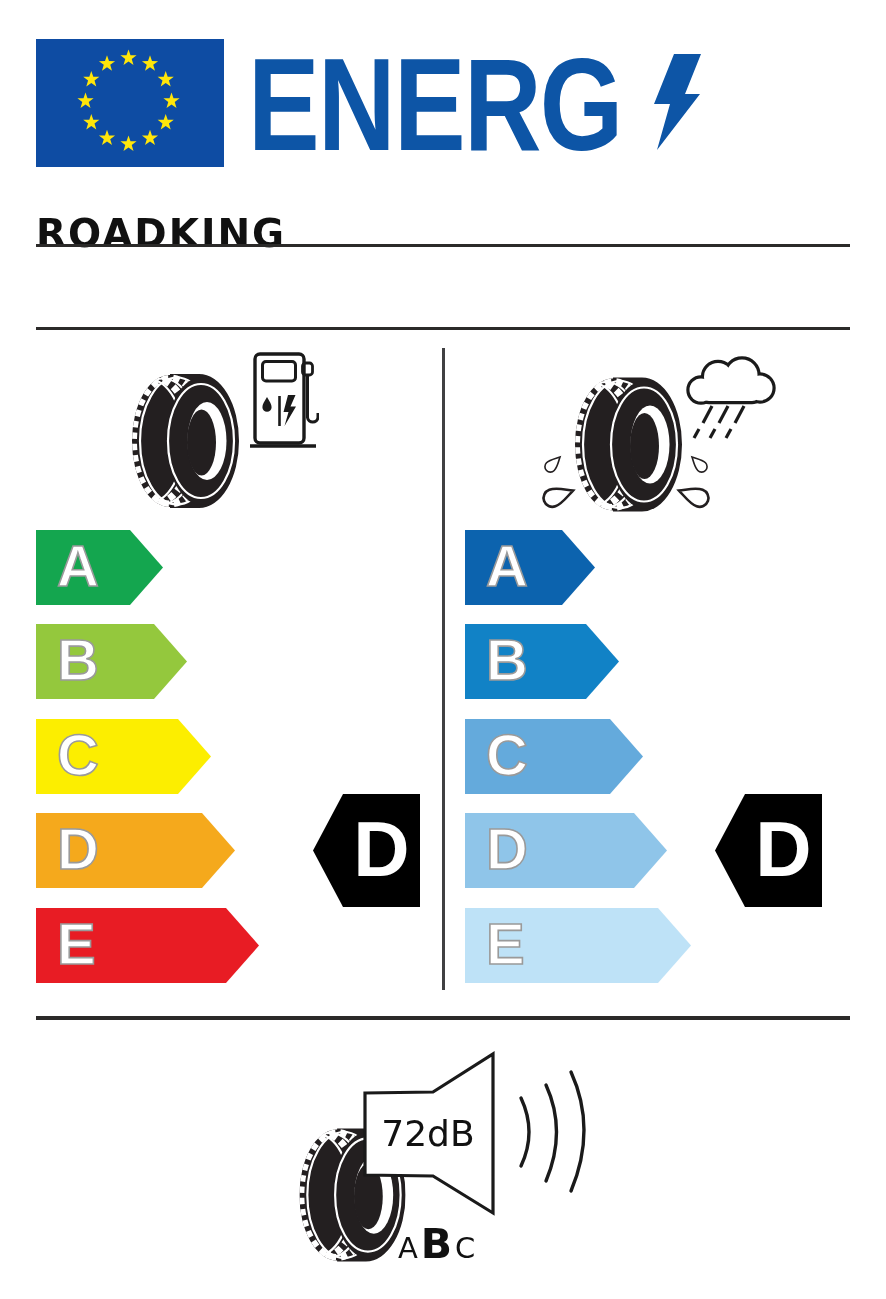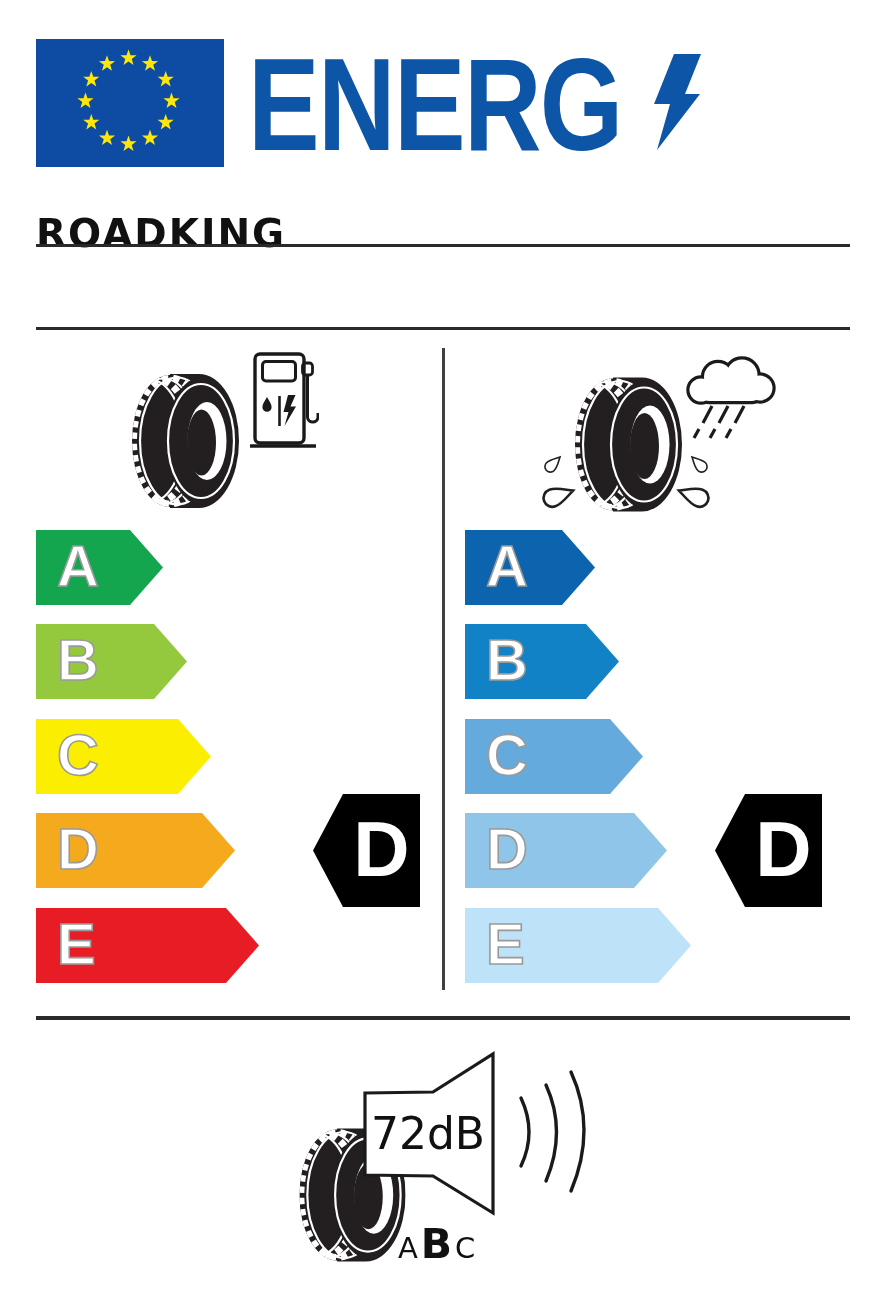--- a/index.html
+++ b/index.html
@@ -17,21 +17,21 @@
   .r0{top:530px}.r1{top:624px}.r2{top:719px}.r3{top:813px}.r4{top:908px}
   .fcol{left:36px}.wcol{left:465px}
   .fw0{width:127px}.fw1{width:151px}.fw2{width:175px}.fw3{width:199px}.fw4{width:223px}
   .ww0{width:130px}.ww1{width:154px}.ww2{width:178px}.ww3{width:202px}.ww4{width:226px}
   .indicator{position:absolute;top:794px;width:107px;height:113px;background:#000;
          clip-path:polygon(30px 0,100% 0,100% 100%,30px 100%,0 50%);
          color:#fff;font-weight:bold;font-size:78px;line-height:111px;
          box-sizing:border-box;padding-left:30px;text-align:center;}
   .vdivider{position:absolute;left:442px;top:348px;width:3px;height:642px;background:#404042;}
   .db-text{position:absolute;left:368px;top:1106px;width:120px;height:56px;
-         font-size:44px;line-height:56px;text-align:center;color:#111;
+         font-size:36px;line-height:56px;text-align:center;color:#111;
          font-family:"DejaVu Sans","Liberation Sans",sans-serif;}
   .abc{position:absolute;left:398px;top:1220px;display:flex;align-items:baseline;gap:3px;color:#111;
          font-family:"DejaVu Sans","Liberation Sans",sans-serif;}
   .abc .small{font-size:29px;}
   .abc .big{font-size:41px;font-weight:bold;}
 </style>
 </head>
 <body>
 
 <div id="label">

